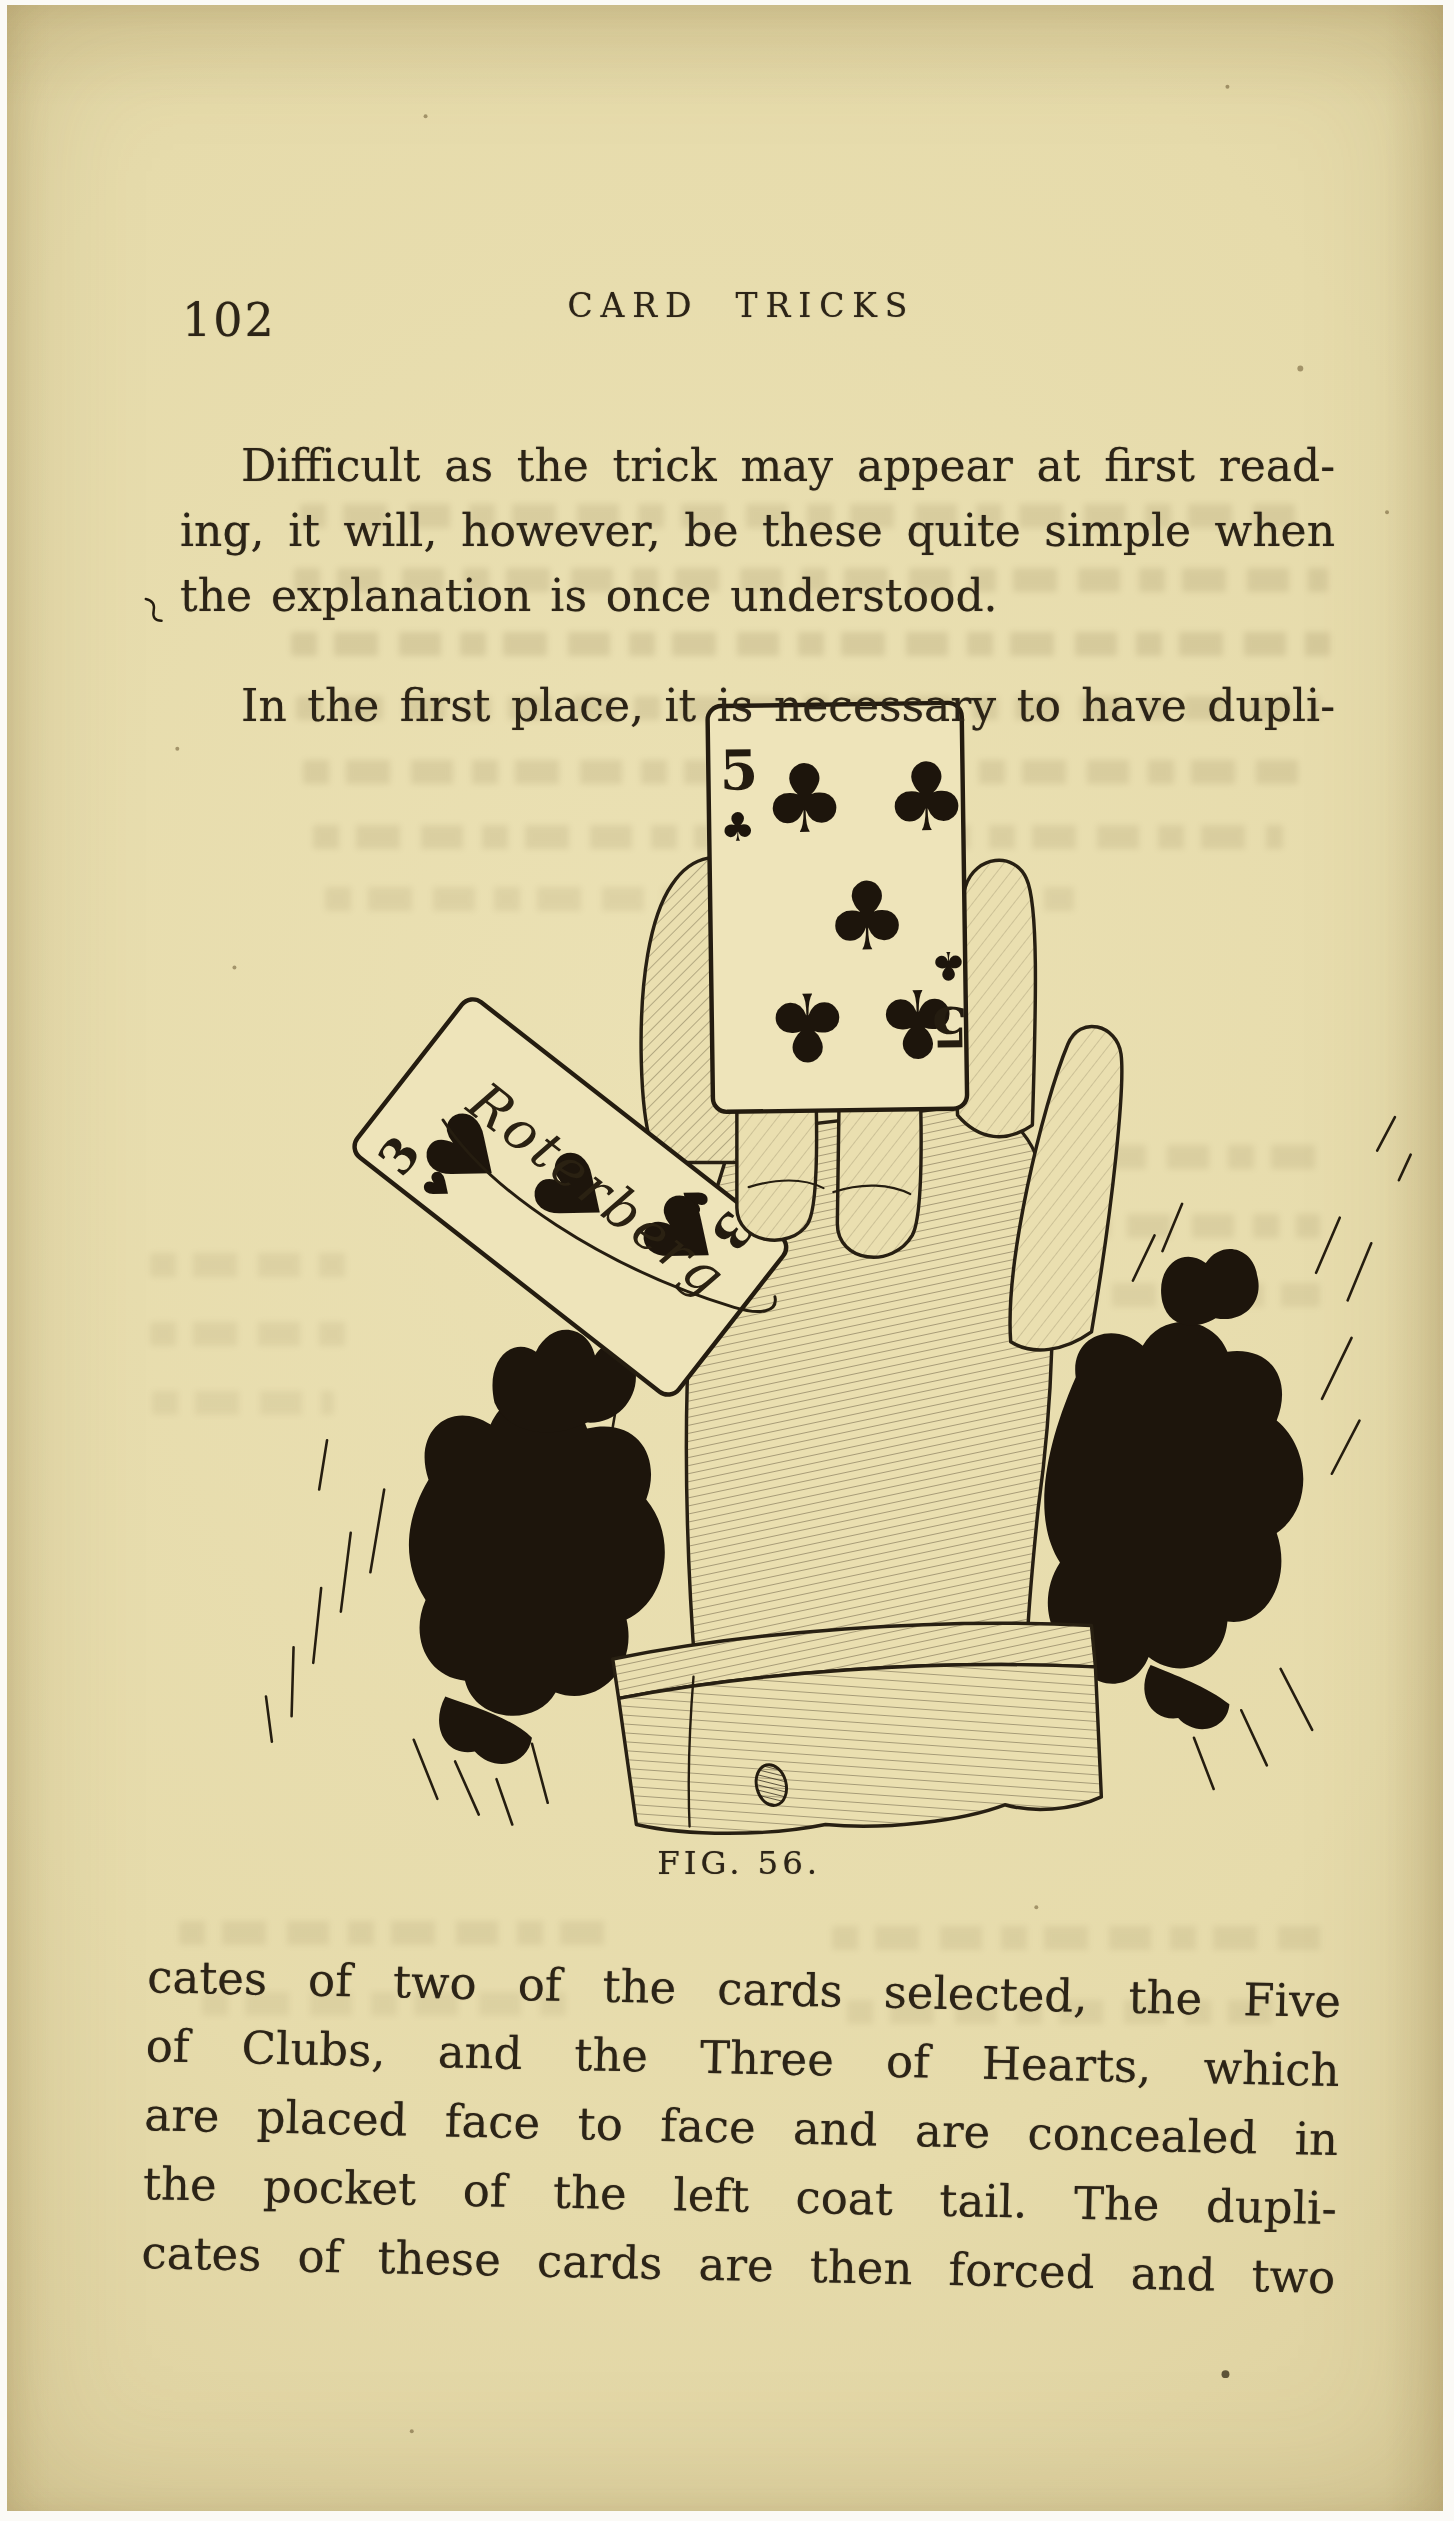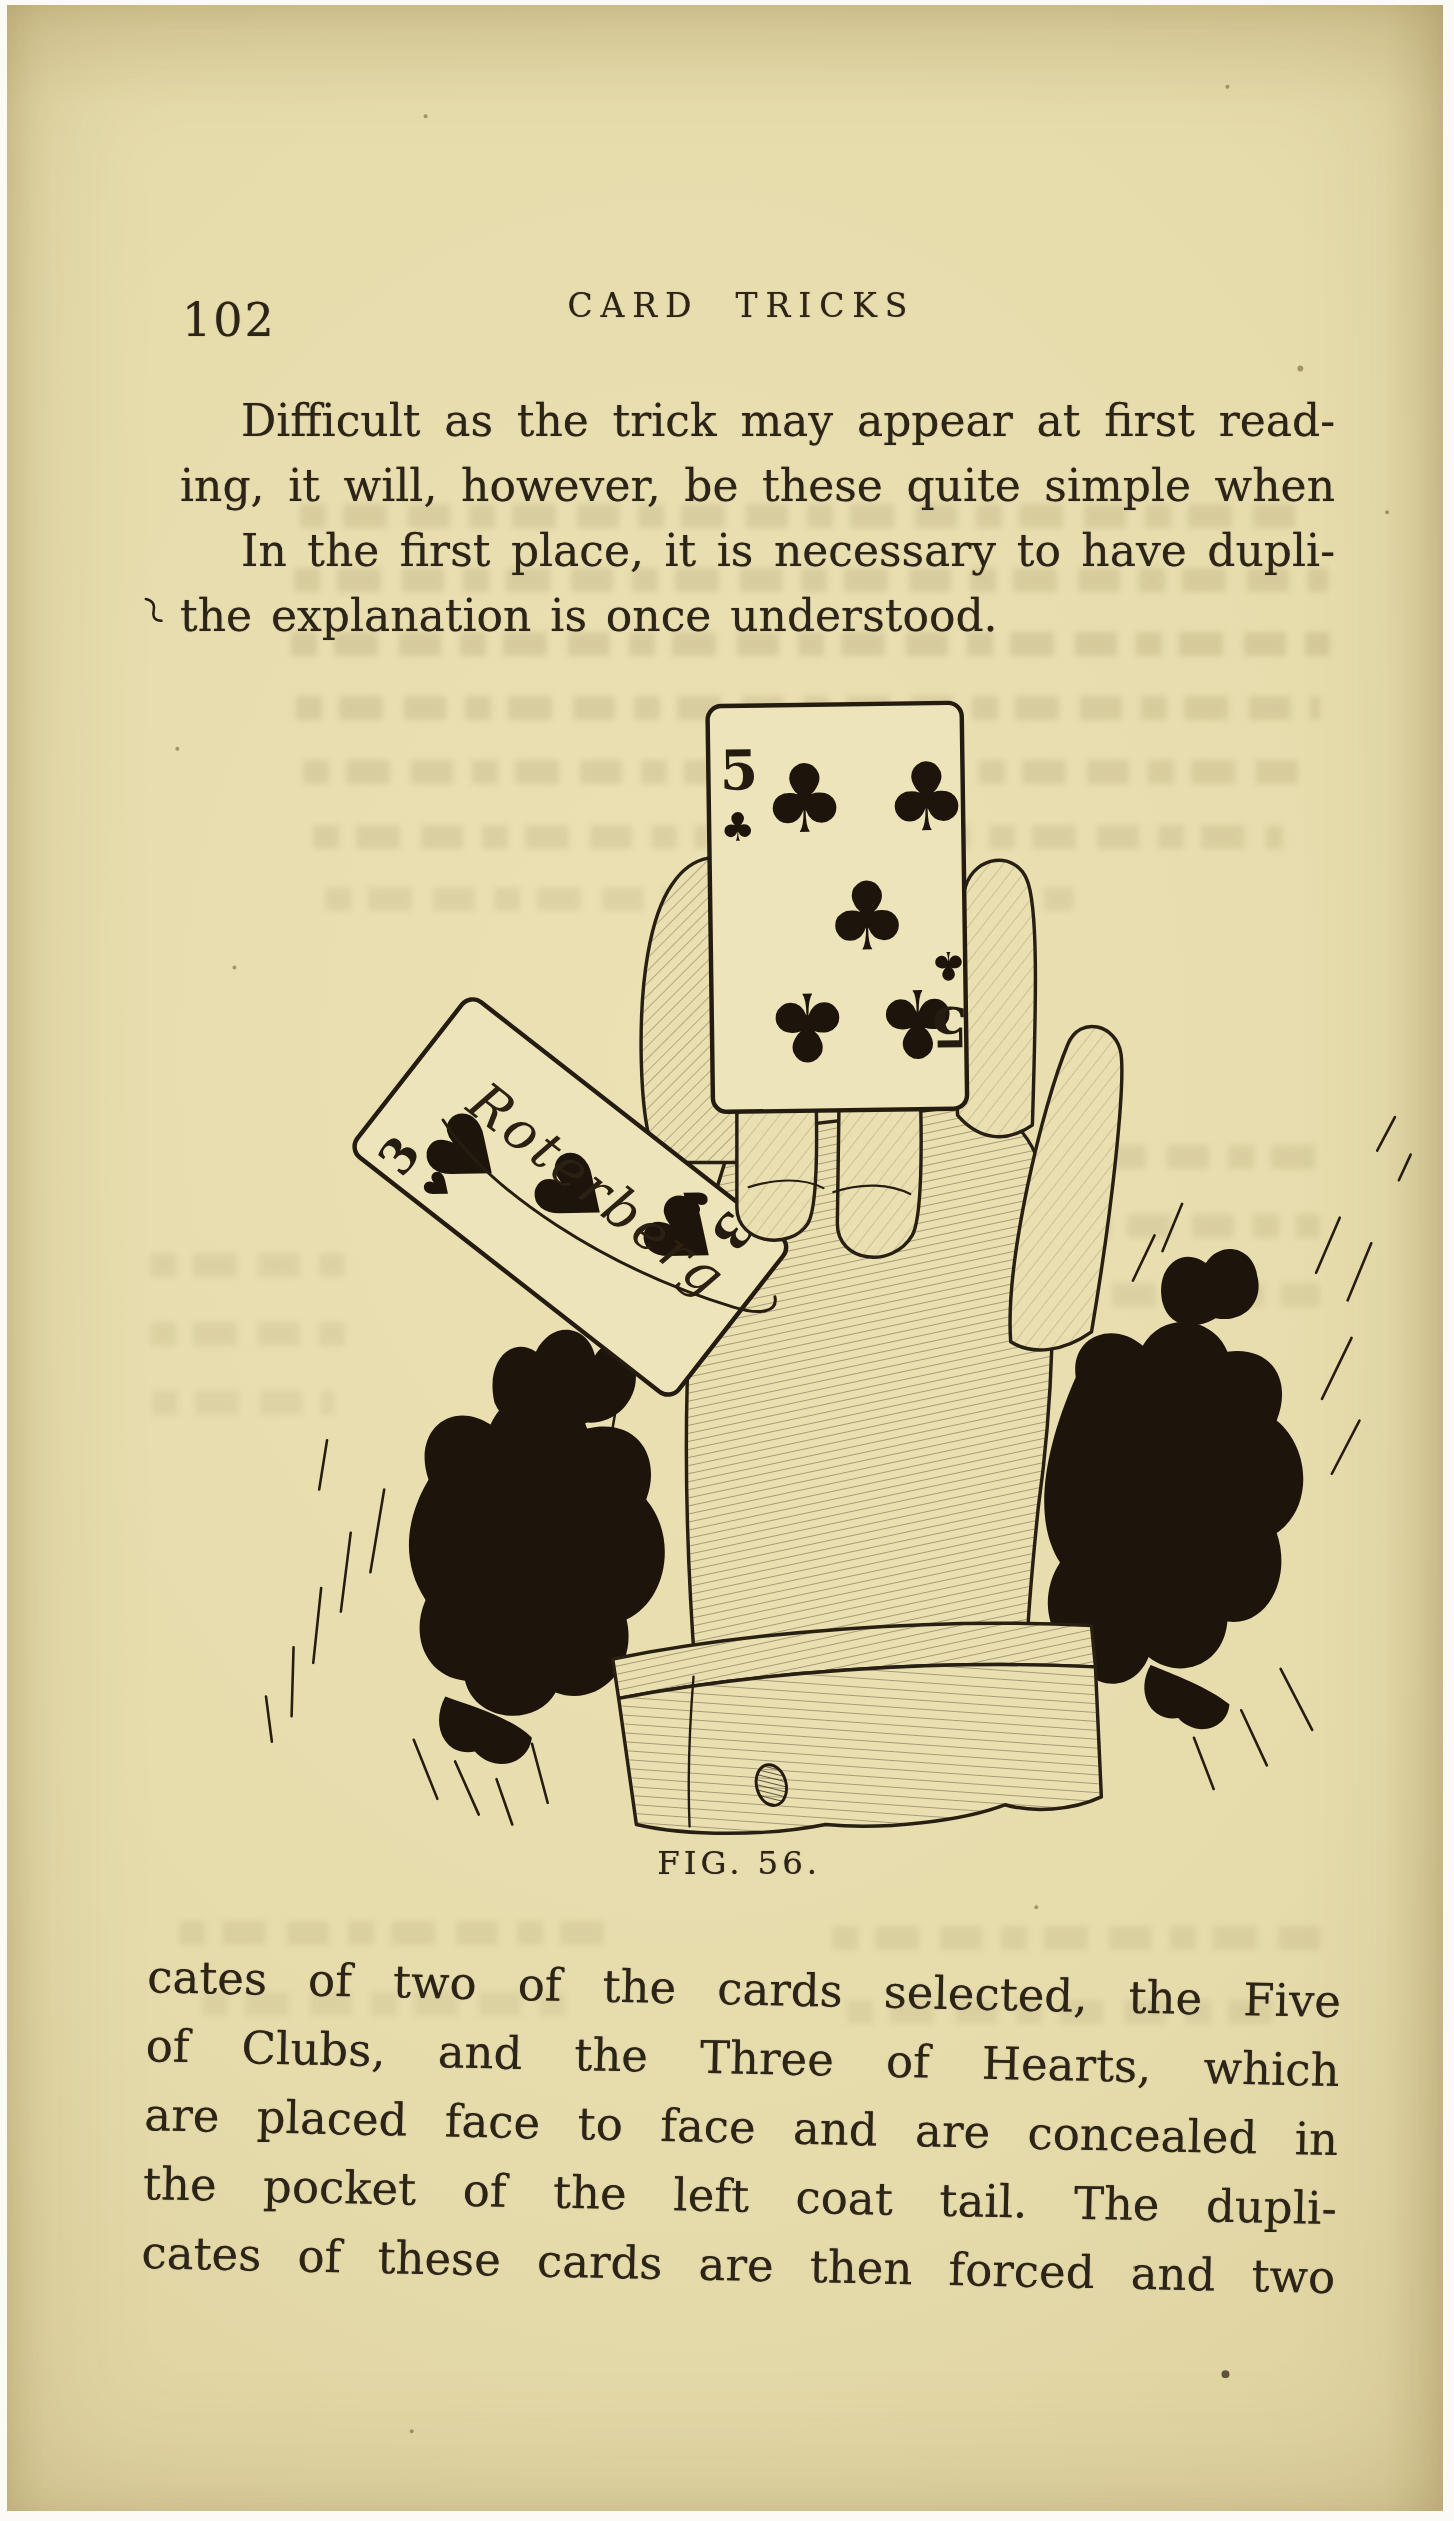--- a/index.html
+++ b/index.html
@@ -26,21 +26,21 @@
   }
   .fig-svg{position:absolute;left:0;top:0;z-index:2;pointer-events:none;}
   .txt{position:absolute;z-index:3;color:#2c2417;text-shadow:0 0 1px rgba(44,36,23,.55);}
   .pagenum{left:182px;top:272px;font-size:46px;letter-spacing:2px;margin-top:21px;}
   .runhead{left:50%;top:286px;transform:translateX(-46%);font-size:33px;letter-spacing:7.9px;word-spacing:17.7px;}
   .para{width:1155px;font-size:44px;line-height:65px;word-spacing:4.9px;}
   .para1{left:180px;top:388px;}
   .para2{left:148px;top:1943px;width:1194px;font-size:45px;line-height:69px;word-spacing:7.9px;transform:rotate(1.2deg);transform-origin:39px 0;}
   .tline{text-align:justify;text-align-last:justify;}
   .tline.short{text-align:left;text-align-last:left;}
-  .ind{text-indent:61px;}
+  .ind{text-indent:61px;margin-top:45px;}
   .figcap{left:50.8%;top:1844px;transform:translateX(-50%);font-size:32.5px;letter-spacing:3.9px;white-space:nowrap;text-align:center;}
   
   .ink{stroke:#251d10;fill:none;stroke-linecap:round;stroke-linejoin:round;}
   .part{fill:#eadfb0;stroke:#271f12;stroke-width:3.5;stroke-linejoin:round;}
   .cardface{fill:#eee4ba;stroke:#241c10;stroke-width:4.5;stroke-linejoin:round;}
   .blob{fill:#1d150c;stroke:none;}
   .pip{font-family:"DejaVu Sans",sans-serif;fill:#1d150c;}
   .rank{font-family:"DejaVu Serif",serif;font-weight:bold;fill:#241c10;}
   .sig{font-family:"DejaVu Serif",serif;font-style:italic;fill:#2a2112;letter-spacing:4px;}
 </style>
@@ -179,22 +179,22 @@
   </g>
   <circle cx="1244" cy="2410" r="4" fill="rgba(50,40,20,.75)"></circle>
 </svg>
 
 <div class="txt pagenum">102</div>
 <div class="txt runhead">CARD TRICKS</div>
 
 <div class="txt para para1">
   <div class="tline ind">Difficult as the trick may appear at first read-</div>
   <div class="tline">ing, it will, however, be these quite simple when</div>
+  <div class="tline short">the explanation is once understood.</div>
   <div class="tline ind">In the first place, it is necessary to have dupli-</div>
-  <div class="tline short">the explanation is once understood.</div>
 </div>
 
 <div class="txt figcap">FIG. 56.</div>
 
 <div class="txt para para2">
   <div class="tline">cates of two of the cards selected, the Five</div>
   <div class="tline">of Clubs, and the Three of Hearts, which</div>
   <div class="tline">are placed face to face and are concealed in</div>
   <div class="tline">the pocket of the left coat tail.  The dupli-</div>
   <div class="tline">cates of these cards are then forced and two</div>

